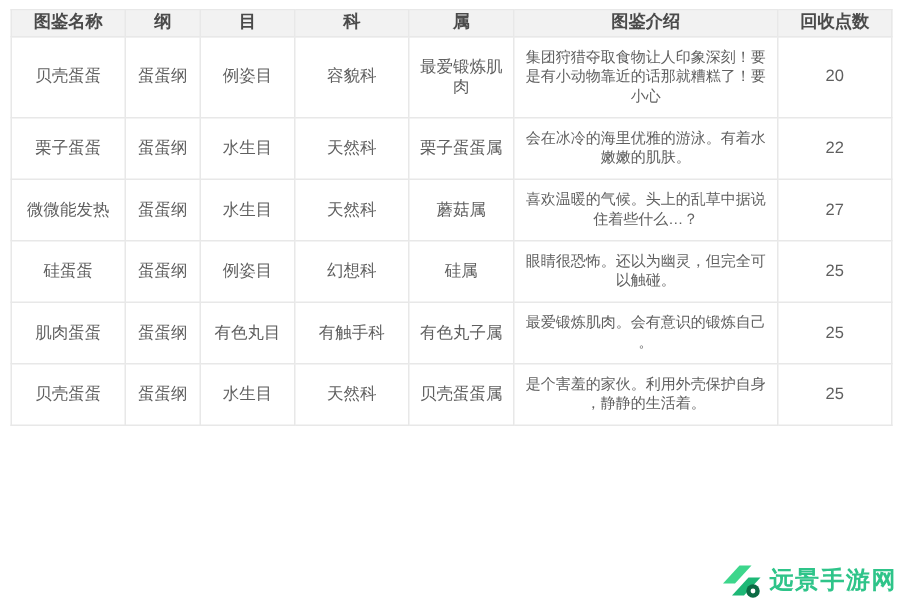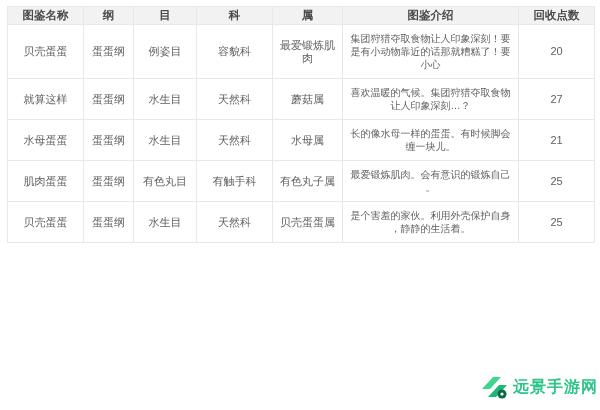--- a/index.html
+++ b/index.html
@@ -86,36 +86,45 @@
       <tr>
     <td>贝壳蛋蛋</td>
     <td>蛋蛋纲</td>
     <td>例姿目</td>
     <td>容貌科</td>
     <td>最爱锻炼肌肉</td>
     <td class="desc">集团狩猎夺取食物让人印象深刻！要是有小动物靠近的话那就糟糕了！要小心</td>
     <td>20</td>
   </tr>
       <tr>
-    <td>就算这样</td>
+    <td>栗子蛋蛋</td>
+    <td>蛋蛋纲</td>
+    <td>水生目</td>
+    <td>天然科</td>
+    <td>栗子蛋蛋属</td>
+    <td class="desc">会在冰冷的海里优雅的游泳。有着水嫩嫩的肌肤。</td>
+    <td>22</td>
+  </tr>
+      <tr>
+    <td>微微能发热</td>
     <td>蛋蛋纲</td>
     <td>水生目</td>
     <td>天然科</td>
     <td>蘑菇属</td>
-    <td class="desc">喜欢温暖的气候。集团狩猎夺取食物让人印象深刻…？</td>
+    <td class="desc">喜欢温暖的气候。头上的乱草中据说住着些什么…？</td>
     <td>27</td>
   </tr>
       <tr>
-    <td>水母蛋蛋</td>
+    <td>硅蛋蛋</td>
     <td>蛋蛋纲</td>
-    <td>水生目</td>
-    <td>天然科</td>
-    <td>水母属</td>
-    <td class="desc">长的像水母一样的蛋蛋。有时候脚会缠一块儿。</td>
-    <td>21</td>
+    <td>例姿目</td>
+    <td>幻想科</td>
+    <td>硅属</td>
+    <td class="desc">眼睛很恐怖。还以为幽灵，但完全可以触碰。</td>
+    <td>25</td>
   </tr>
       <tr>
     <td>肌肉蛋蛋</td>
     <td>蛋蛋纲</td>
     <td>有色丸目</td>
     <td>有触手科</td>
     <td>有色丸子属</td>
     <td class="desc">最爱锻炼肌肉。会有意识的锻炼自己。</td>
     <td>25</td>
   </tr>

